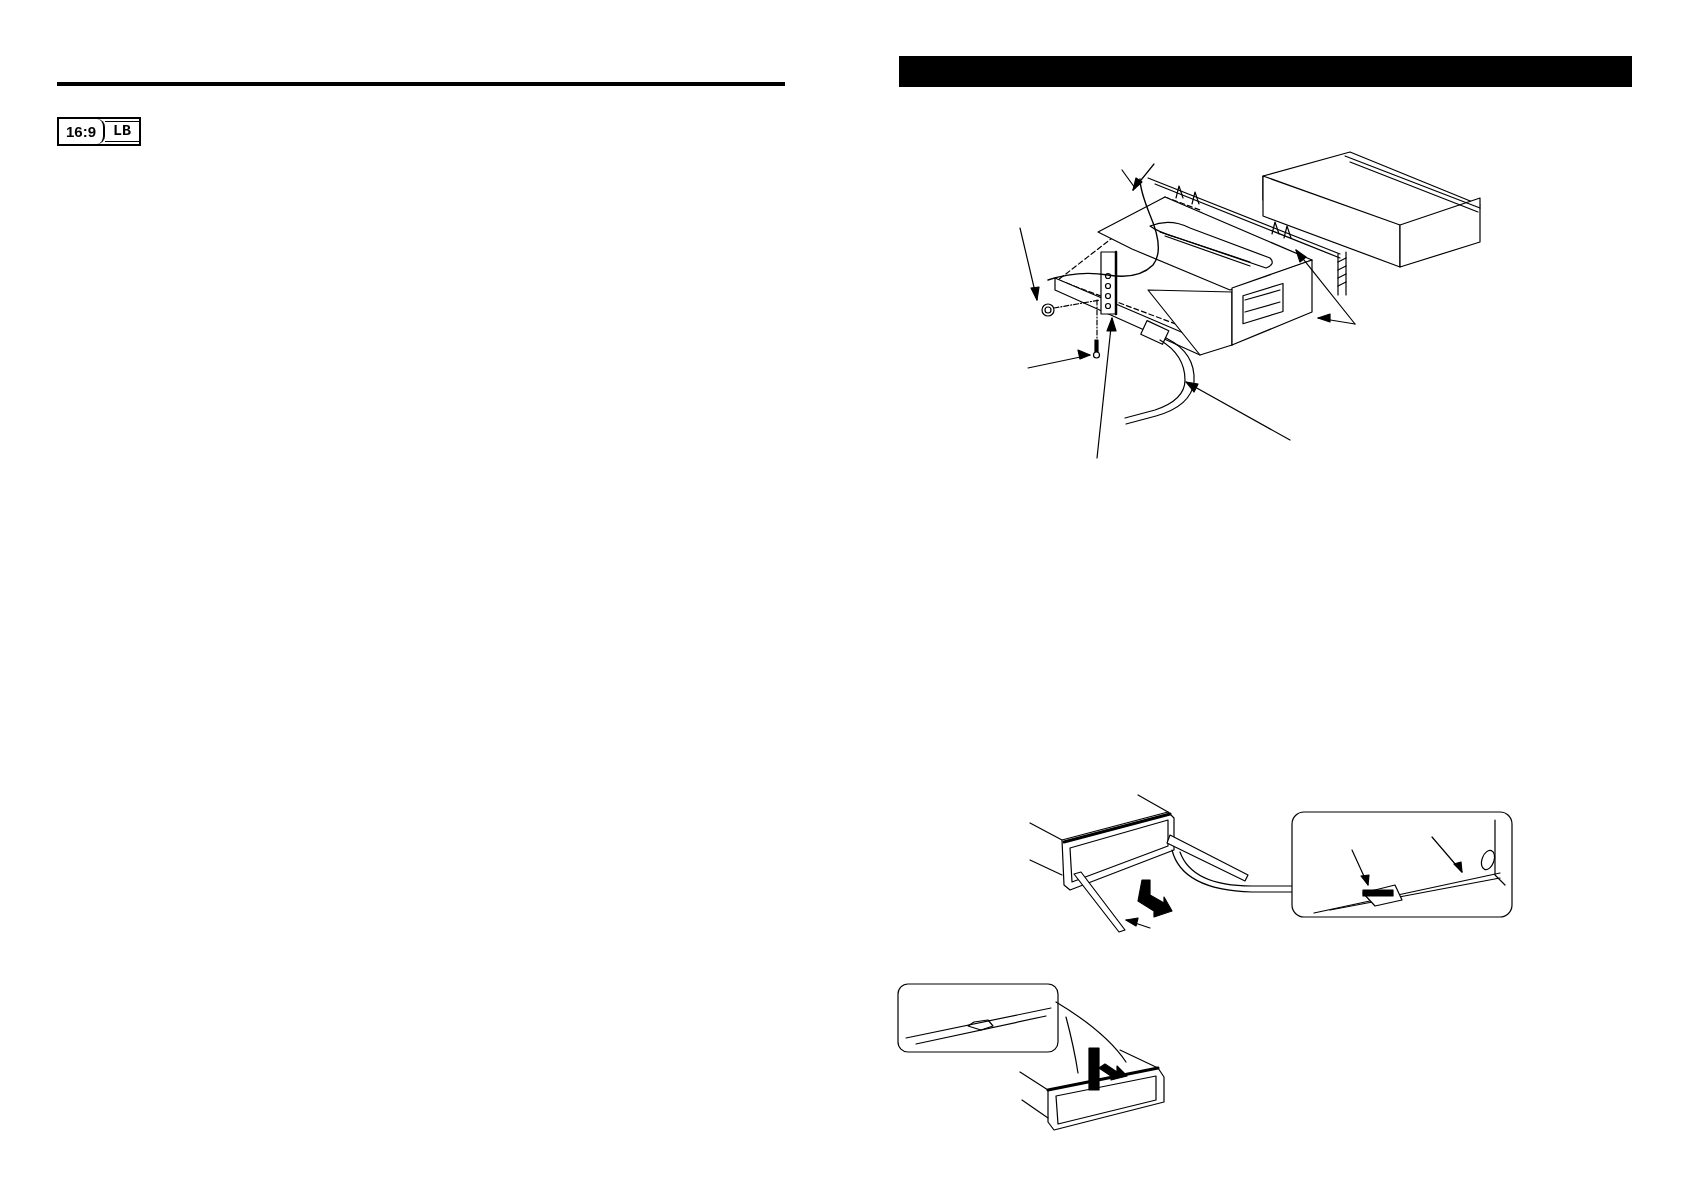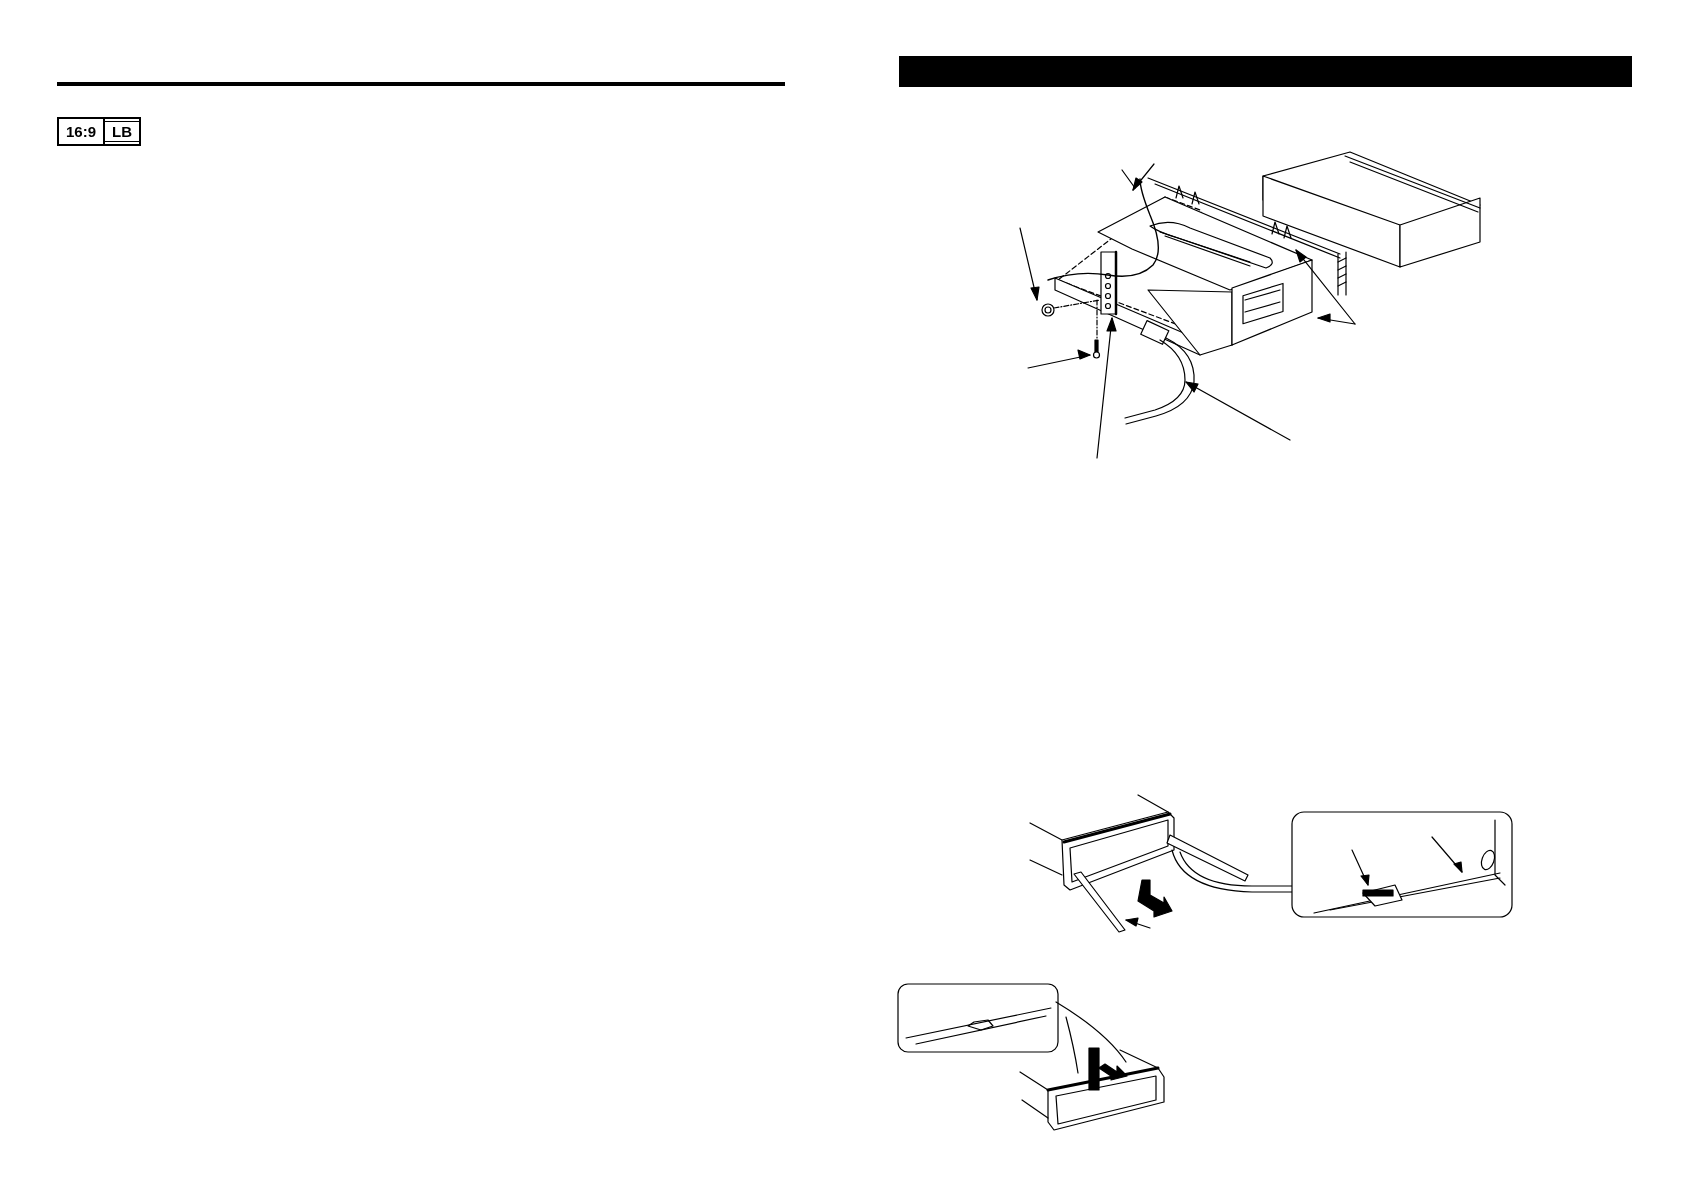--- a/index.html
+++ b/index.html
@@ -2,24 +2,24 @@
 <html><head>
   <meta charset="utf-8">
   <style>
     html, body { margin: 0; padding: 0; background: #ffffff; }
     body { width: 1684px; height: 1190px; position: relative; overflow: hidden;
            font-family: "Liberation Sans", sans-serif; color: #000; }
     .rule-left { position: absolute; left: 57px; top: 82px; width: 728px; height: 4px; background: #000; }
     .badge { position: absolute; left: 57px; top: 117px; height: 29px; display: flex;
              border: 2px solid #000; box-sizing: border-box; background: #fff; }
     .badge .cell-a { width: 44px; display: flex; align-items: center; justify-content: center;
-                     font-weight: bold; font-size: 15px; border-right: 2px solid #000; }
+                     font-weight: bold; font-size: 15px; border-right: 2px solid #000; border-radius: 8px; }
     .badge .cell-b { width: 34px; display: flex; align-items: center; justify-content: center;
                      font-weight: bold; font-size: 15px; position: relative; margin: 2px 0; 
-                     border-top: 1px solid #000; border-bottom: 1px solid #000; }
+                     border-top: 1px solid #000; border-bottom: 1px solid #000; font-family: Liberation Mono, monospace; }
     .bar-right { position: absolute; left: 899px; top: 56px; width: 733px; height: 31px; background: #000; }
     svg.diagram { position: absolute; overflow: visible; }
     svg.diagram * { vector-effect: non-scaling-stroke; }
   </style>
 </head>
 <body>
 
 <div>
   <div class="rule-left"></div>
   <div class="badge">

